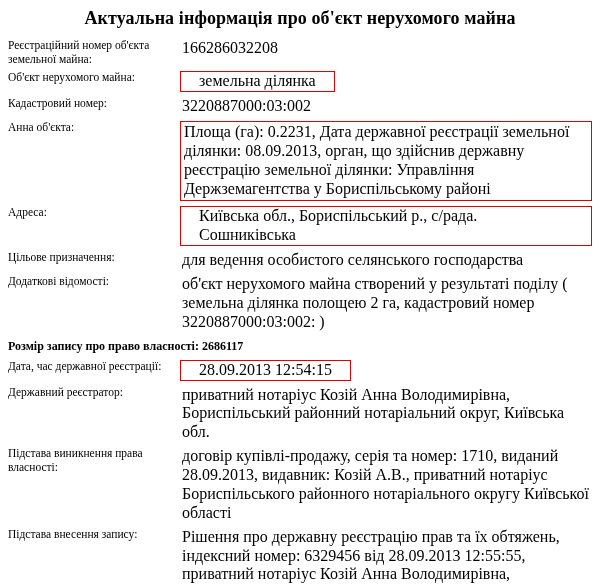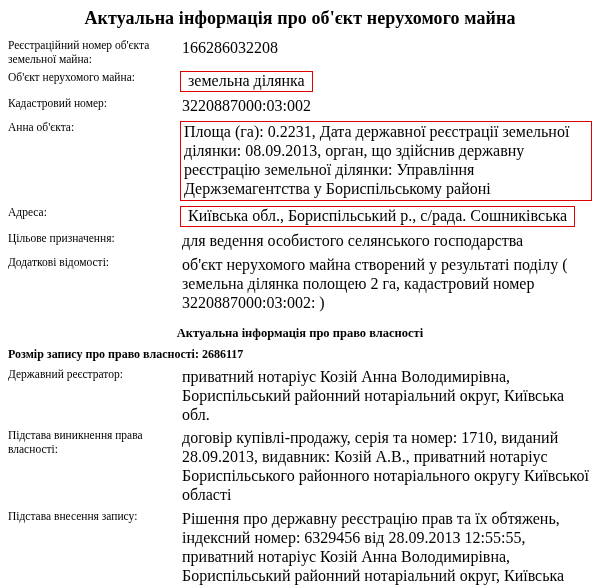--- a/index.html
+++ b/index.html
@@ -52,21 +52,21 @@
   }
   td.value {
     font-size: 16px;
   }
   .val-inner {
     display: inline-block;
     padding: 0 2px;
   }
   .boxed {
     border: 1.5px solid #e00000;
-    padding: 0px 7px;
+    padding: 0px 18px;
     display: inline-block;
   }
   .boxed-block {
     border: 1.5px solid #e00000;
     padding: 1px 3px 2px 3px;
     display: block;
   }
   .record-line {
     font-weight: bold;
     font-size: 12px;
@@ -108,29 +108,32 @@
         <td class="label">Цільове призначення:</td>
         <td class="value"><span class="val-inner">для ведення особистого селянського господарства</span></td>
       </tr>
       <tr>
         <td class="label">Додаткові відомості:</td>
         <td class="value"><span class="val-inner">об'єкт нерухомого майна створений у результаті поділу ( земельна ділянка полощею 2 га, кадастровий номер 3220887000:03:002:     )</span></td>
       </tr>
     </tbody>
   </table>
 
-  <div class="section-title">Актуальна інформація про право власності</div>
 
   <div class="record-line">
     <span>Розмір запису про право власності:</span>
     <span>2686117</span>
   </div>
 
   <table class="kv">
     <tbody>
+      <tr>
+        <td class="label">Дата, час державної реєстрації:</td>
+        <td class="value"><span class="val-inner boxed">28.09.2013 12:54:15</span></td>
+      </tr>
       <tr>
         <td class="label">Державний реєстратор:</td>
         <td class="value"><span class="val-inner">приватний нотаріус Козій Анна Володимирівна, Бориспільський районний нотаріальний округ, Київська обл.</span></td>
       </tr>
       <tr>
         <td class="label">Підстава виникнення права власності:</td>
         <td class="value"><span class="val-inner">договір купівлі-продажу, серія та номер: 1710, виданий 28.09.2013, видавник: Козій А.В., приватний нотаріус Бориспільського районного нотаріального округу Київської області</span></td>
       </tr>
       <tr>
         <td class="label">Підстава внесення запису:</td>

